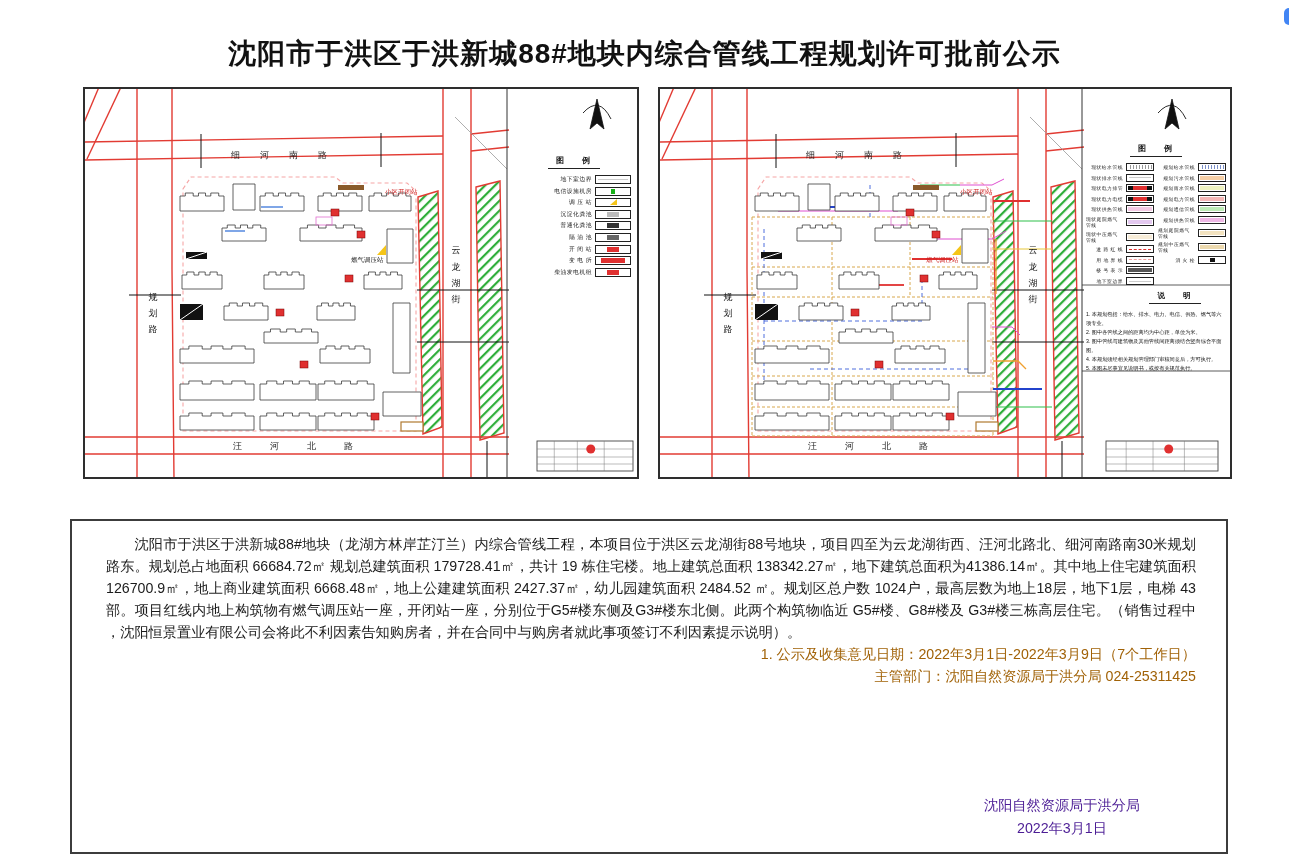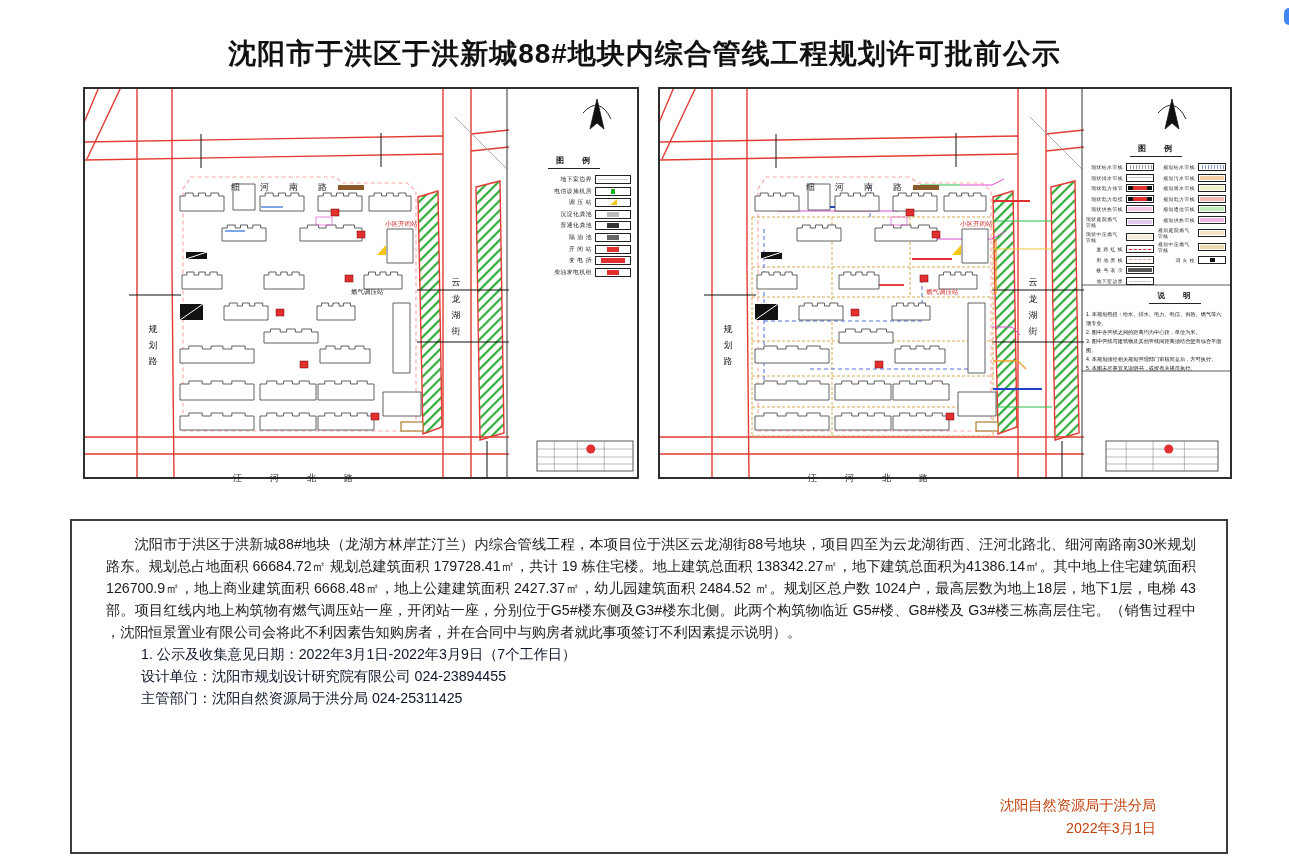--- a/index.html
+++ b/index.html
@@ -3,21 +3,21 @@
 <meta charset="utf-8">
 <style>
   html,body{margin:0;padding:0;background:#fff;width:1289px;height:861px;position:relative;
     font-family:"Liberation Sans","DejaVu Sans",sans-serif;color:#151515;overflow:hidden;}
   .page-title{position:absolute;top:16px;left:0;right:0;text-align:center;
     font-size:28px;font-weight:700;letter-spacing:1px;color:#111;}
   .map-panel{position:absolute;background:#fff;border:2px solid #2e2e2e;box-sizing:content-box;}
   #panelL{left:83px;top:87px;width:552px;height:388px;}
   #panelR{left:658px;top:87px;width:570px;height:388px;}
   .map-panel svg{position:absolute;left:0;top:0;width:100%;height:100%;}
-  .ovl{position:absolute;white-space:nowrap;color:#111;margin-top:32px;}
+  .ovl{position:absolute;white-space:nowrap;color:#111;}
   .road-h{font-size:9px;letter-spacing:20px;color:#1a1a1a;}
   .road-v{font-size:9px;letter-spacing:16px;color:#1a1a1a;writing-mode:vertical-rl;text-orientation:upright;}
   .map-label-red{font-size:6.5px;color:#d02020;}
   .map-label-dark{font-size:6.5px;color:#222;}
   .legend-box{position:absolute;}
   .lg-title{text-align:center;font-size:8px;font-weight:700;letter-spacing:8px;color:#111;}
   .lg-title span{display:inline-block;border-bottom:1.4px solid #222;padding:0 2px 2px 8px;}
   .lg-rows{margin-top:6px;}
   .lg-row{display:flex;align-items:center;justify-content:flex-end;margin-bottom:2.6px;}
   .lg-label{font-size:5.8px;color:#222;margin-right:3px;letter-spacing:0.5px;}
@@ -36,22 +36,22 @@
   .sw-rail{left:1px;right:1px;top:1px;bottom:1px;}
   .notes-box{position:absolute;}
   .notes-title{text-align:center;font-size:7.5px;font-weight:700;letter-spacing:8px;color:#111;}
   .notes-title span{display:inline-block;border-bottom:1.4px solid #222;padding:0 2px 2px 8px;margin-left:40px;}
   .notes-list{margin-top:6px;}
   .note-line{font-size:5.2px;line-height:9px;color:#111;text-align:left;}
   #infoBox{position:absolute;left:70px;top:519px;width:1158px;height:335px;border:2px solid #3c3c3c;
     box-sizing:border-box;padding:12px 30px 0 34px;background:#fff;}
   .info-title{text-align:center;font-size:22px;font-weight:700;margin:4px 0 14px;color:#111;}
   .info-para{margin:0;text-indent:2em;font-size:14.2px;line-height:22px;text-align:justify;color:#1b1b1b;}
-  .info-line{margin:0;padding-left:35px;font-size:14.2px;line-height:22px;color:#0f172a;}
-  .signature{position:absolute;right:70px;bottom:12px;text-align:right;font-size:14.2px;line-height:23px;color:#c2410c;}
+  .info-line{margin:0;padding-left:35px;font-size:14.2px;line-height:22px;color:#a16207;text-align:right;}
+  .signature{position:absolute;right:86px;bottom:12px;text-align:center;font-size:14.2px;line-height:23px;color:#4c1d95;}
   .edge-widget{position:absolute;right:0;top:8px;width:5px;height:17px;background:#4285f4;border-radius:9px 0 0 9px;}
 </style>
 </head>
 <body>
 
 <h1 class="page-title">沈阳市于洪区于洪新城88#地块内综合管线工程规划许可批前公示</h1>
 
 <div class="edge-widget"></div>
 
 <div id="panelL" class="map-panel">
@@ -467,20 +467,19 @@
       </div>
   </div>
 </div>
 
 <div id="infoBox">
   <div>
       <p class="info-para">沈阳市于洪区于洪新城88#地块（龙湖方林岸芷汀兰）内综合管线工程，本项目位于洪区云龙湖街88号地块，项目四至为云龙湖街西、汪河北路北、细河南路南30米规划路东。规划总占地面积 66684.72㎡ 规划总建筑面积 179728.41㎡，共计 19 栋住宅楼。地上建筑总面积 138342.27㎡，地下建筑总面积为41386.14㎡。其中地上住宅建筑面积126700.9㎡，地上商业建筑面积 6668.48㎡，地上公建建筑面积 2427.37㎡，幼儿园建筑面积 2484.52 ㎡。规划区总户数 1024户，最高层数为地上18层，地下1层，电梯 43 部。项目红线内地上构筑物有燃气调压站一座，开闭站一座，分别位于G5#楼东侧及G3#楼东北侧。此两个构筑物临近 G5#楼、G8#楼及 G3#楼三栋高层住宅。（销售过程中 ，沈阳恒景置业有限公司会将此不利因素告知购房者，并在合同中与购房者就此事项签订不利因素提示说明）。</p>
     </div>
   <div>
       <p class="info-line">1. 公示及收集意见日期：2022年3月1日-2022年3月9日（7个工作日）</p>
-      <p class="info-line">设计单位：沈阳市规划设计研究院有限公司 024-23894455</p>
       <p class="info-line">主管部门：沈阳自然资源局于洪分局 024-25311425</p>
     </div>
   <div class="signature">
     <div>沈阳自然资源局于洪分局</div>
     <div>2022年3月1日</div>
   </div>
 </div>
 
 </body></html>

